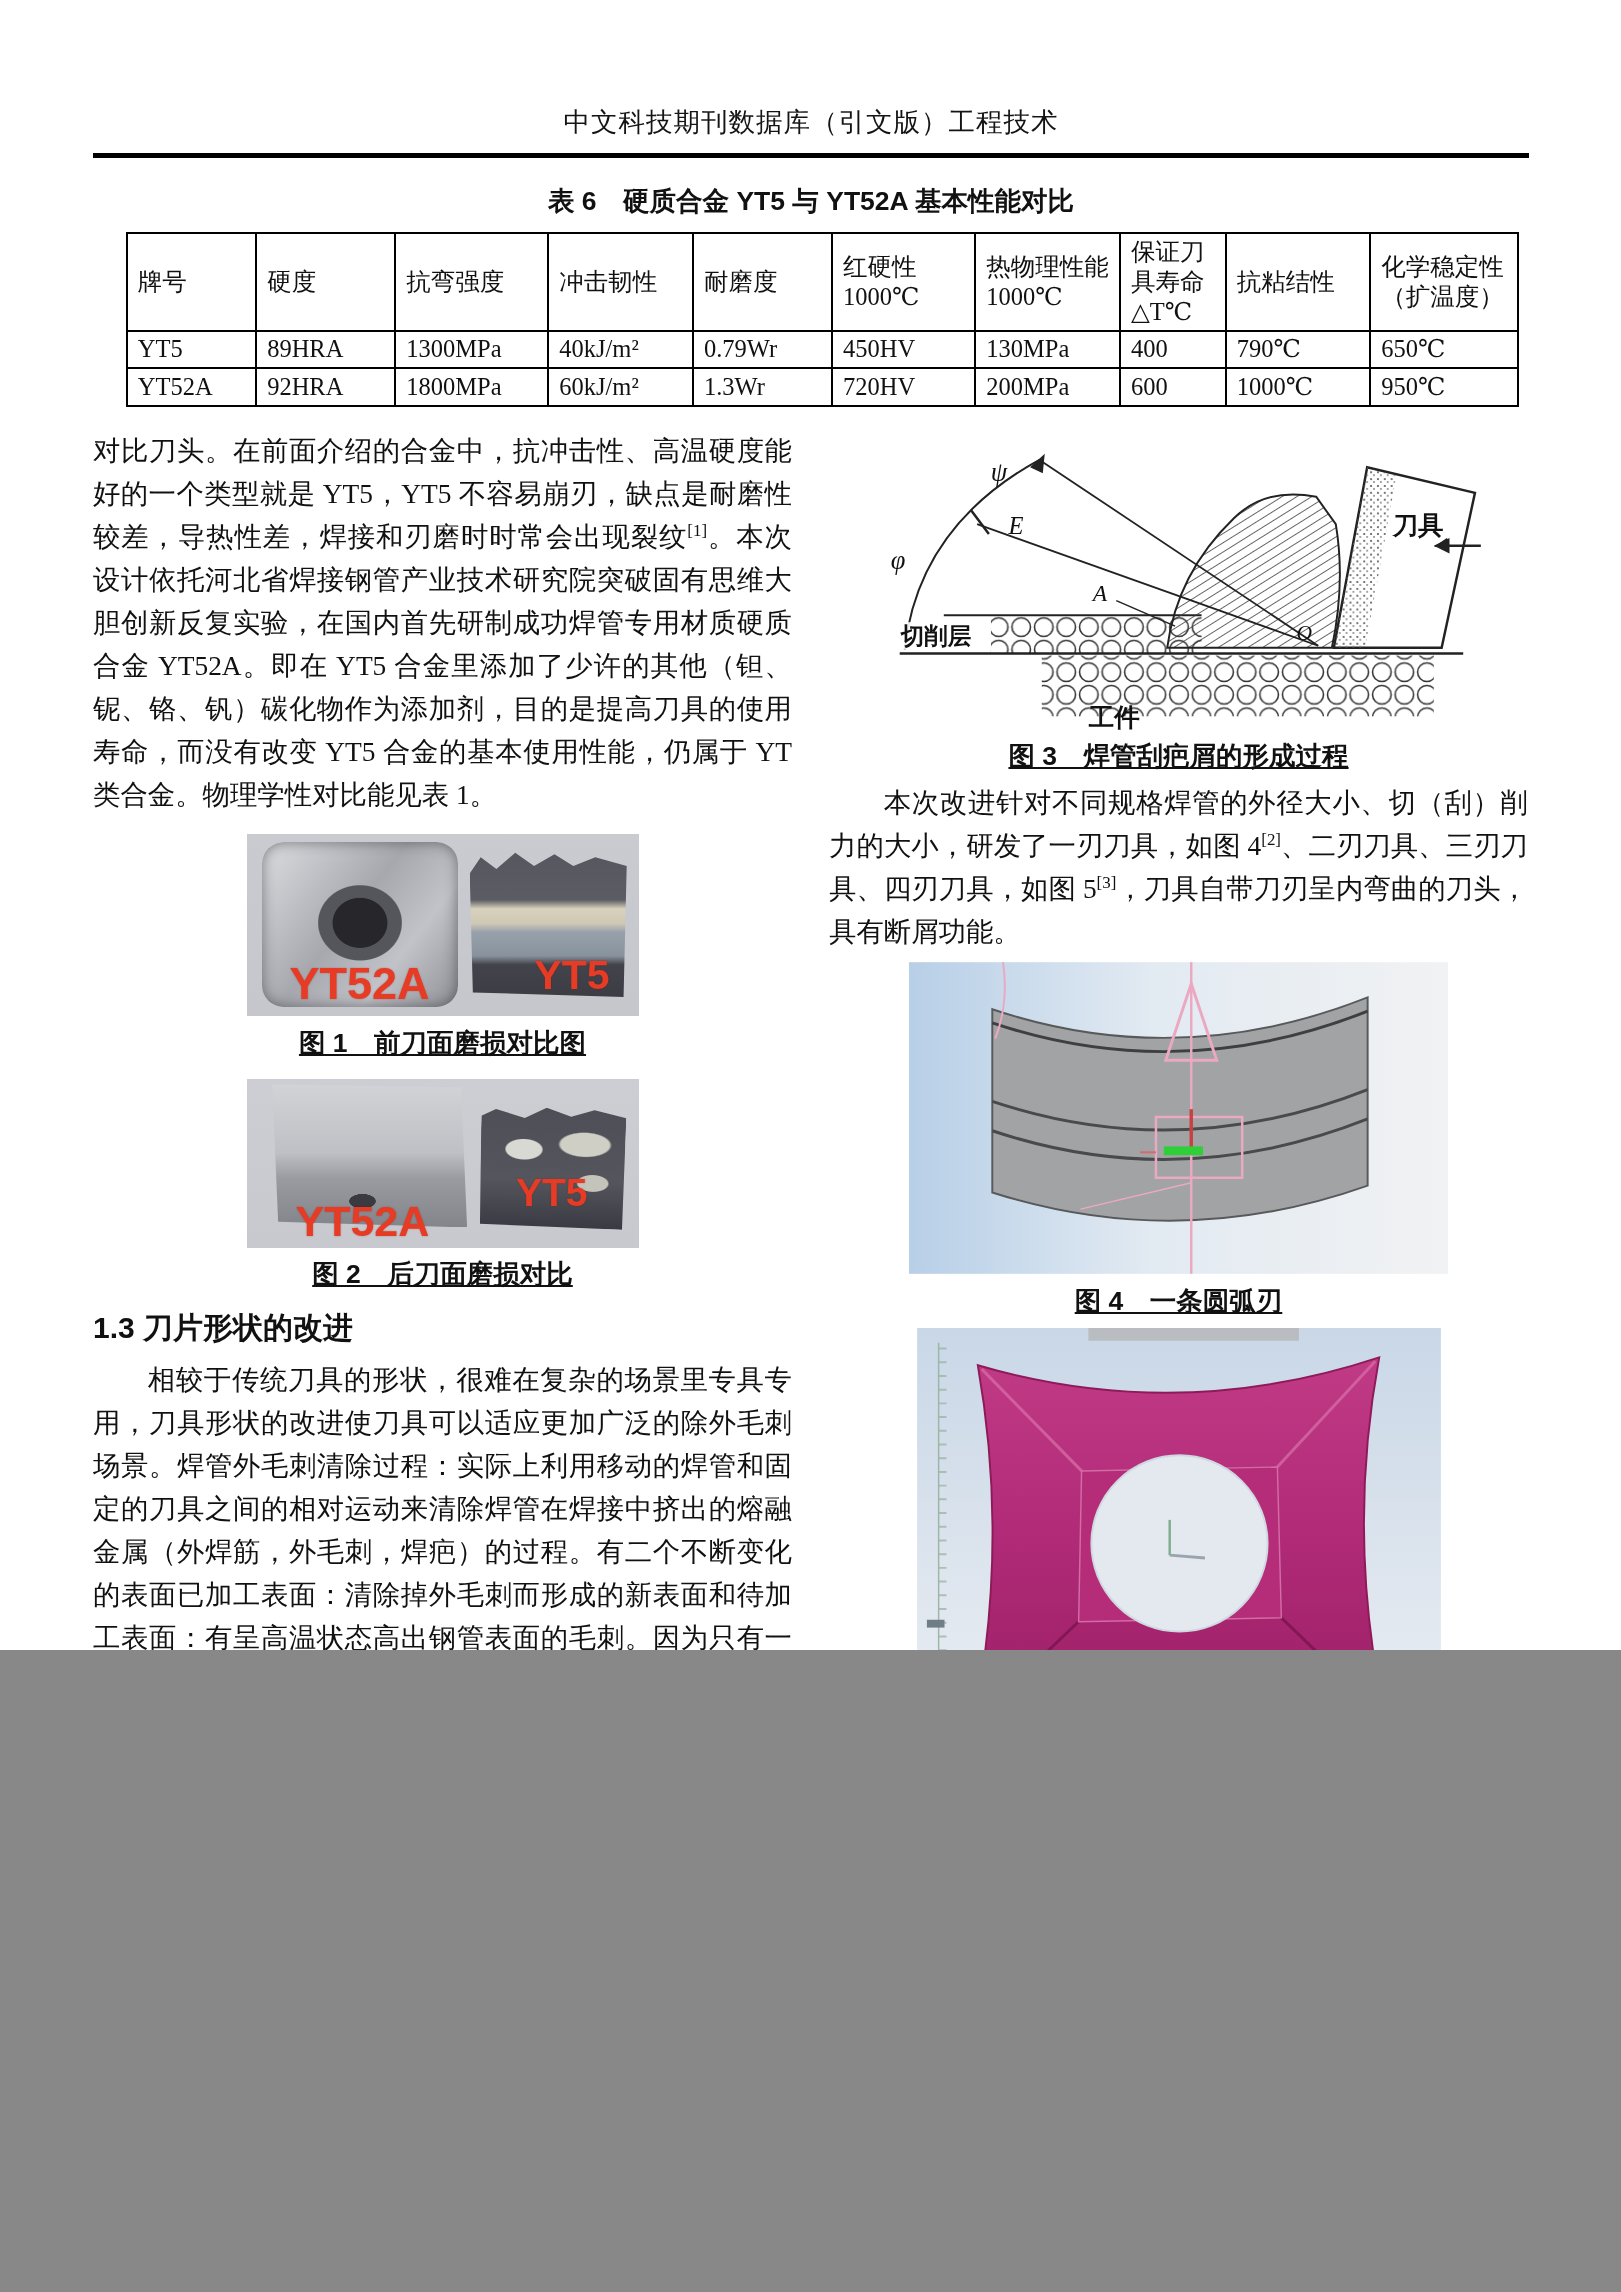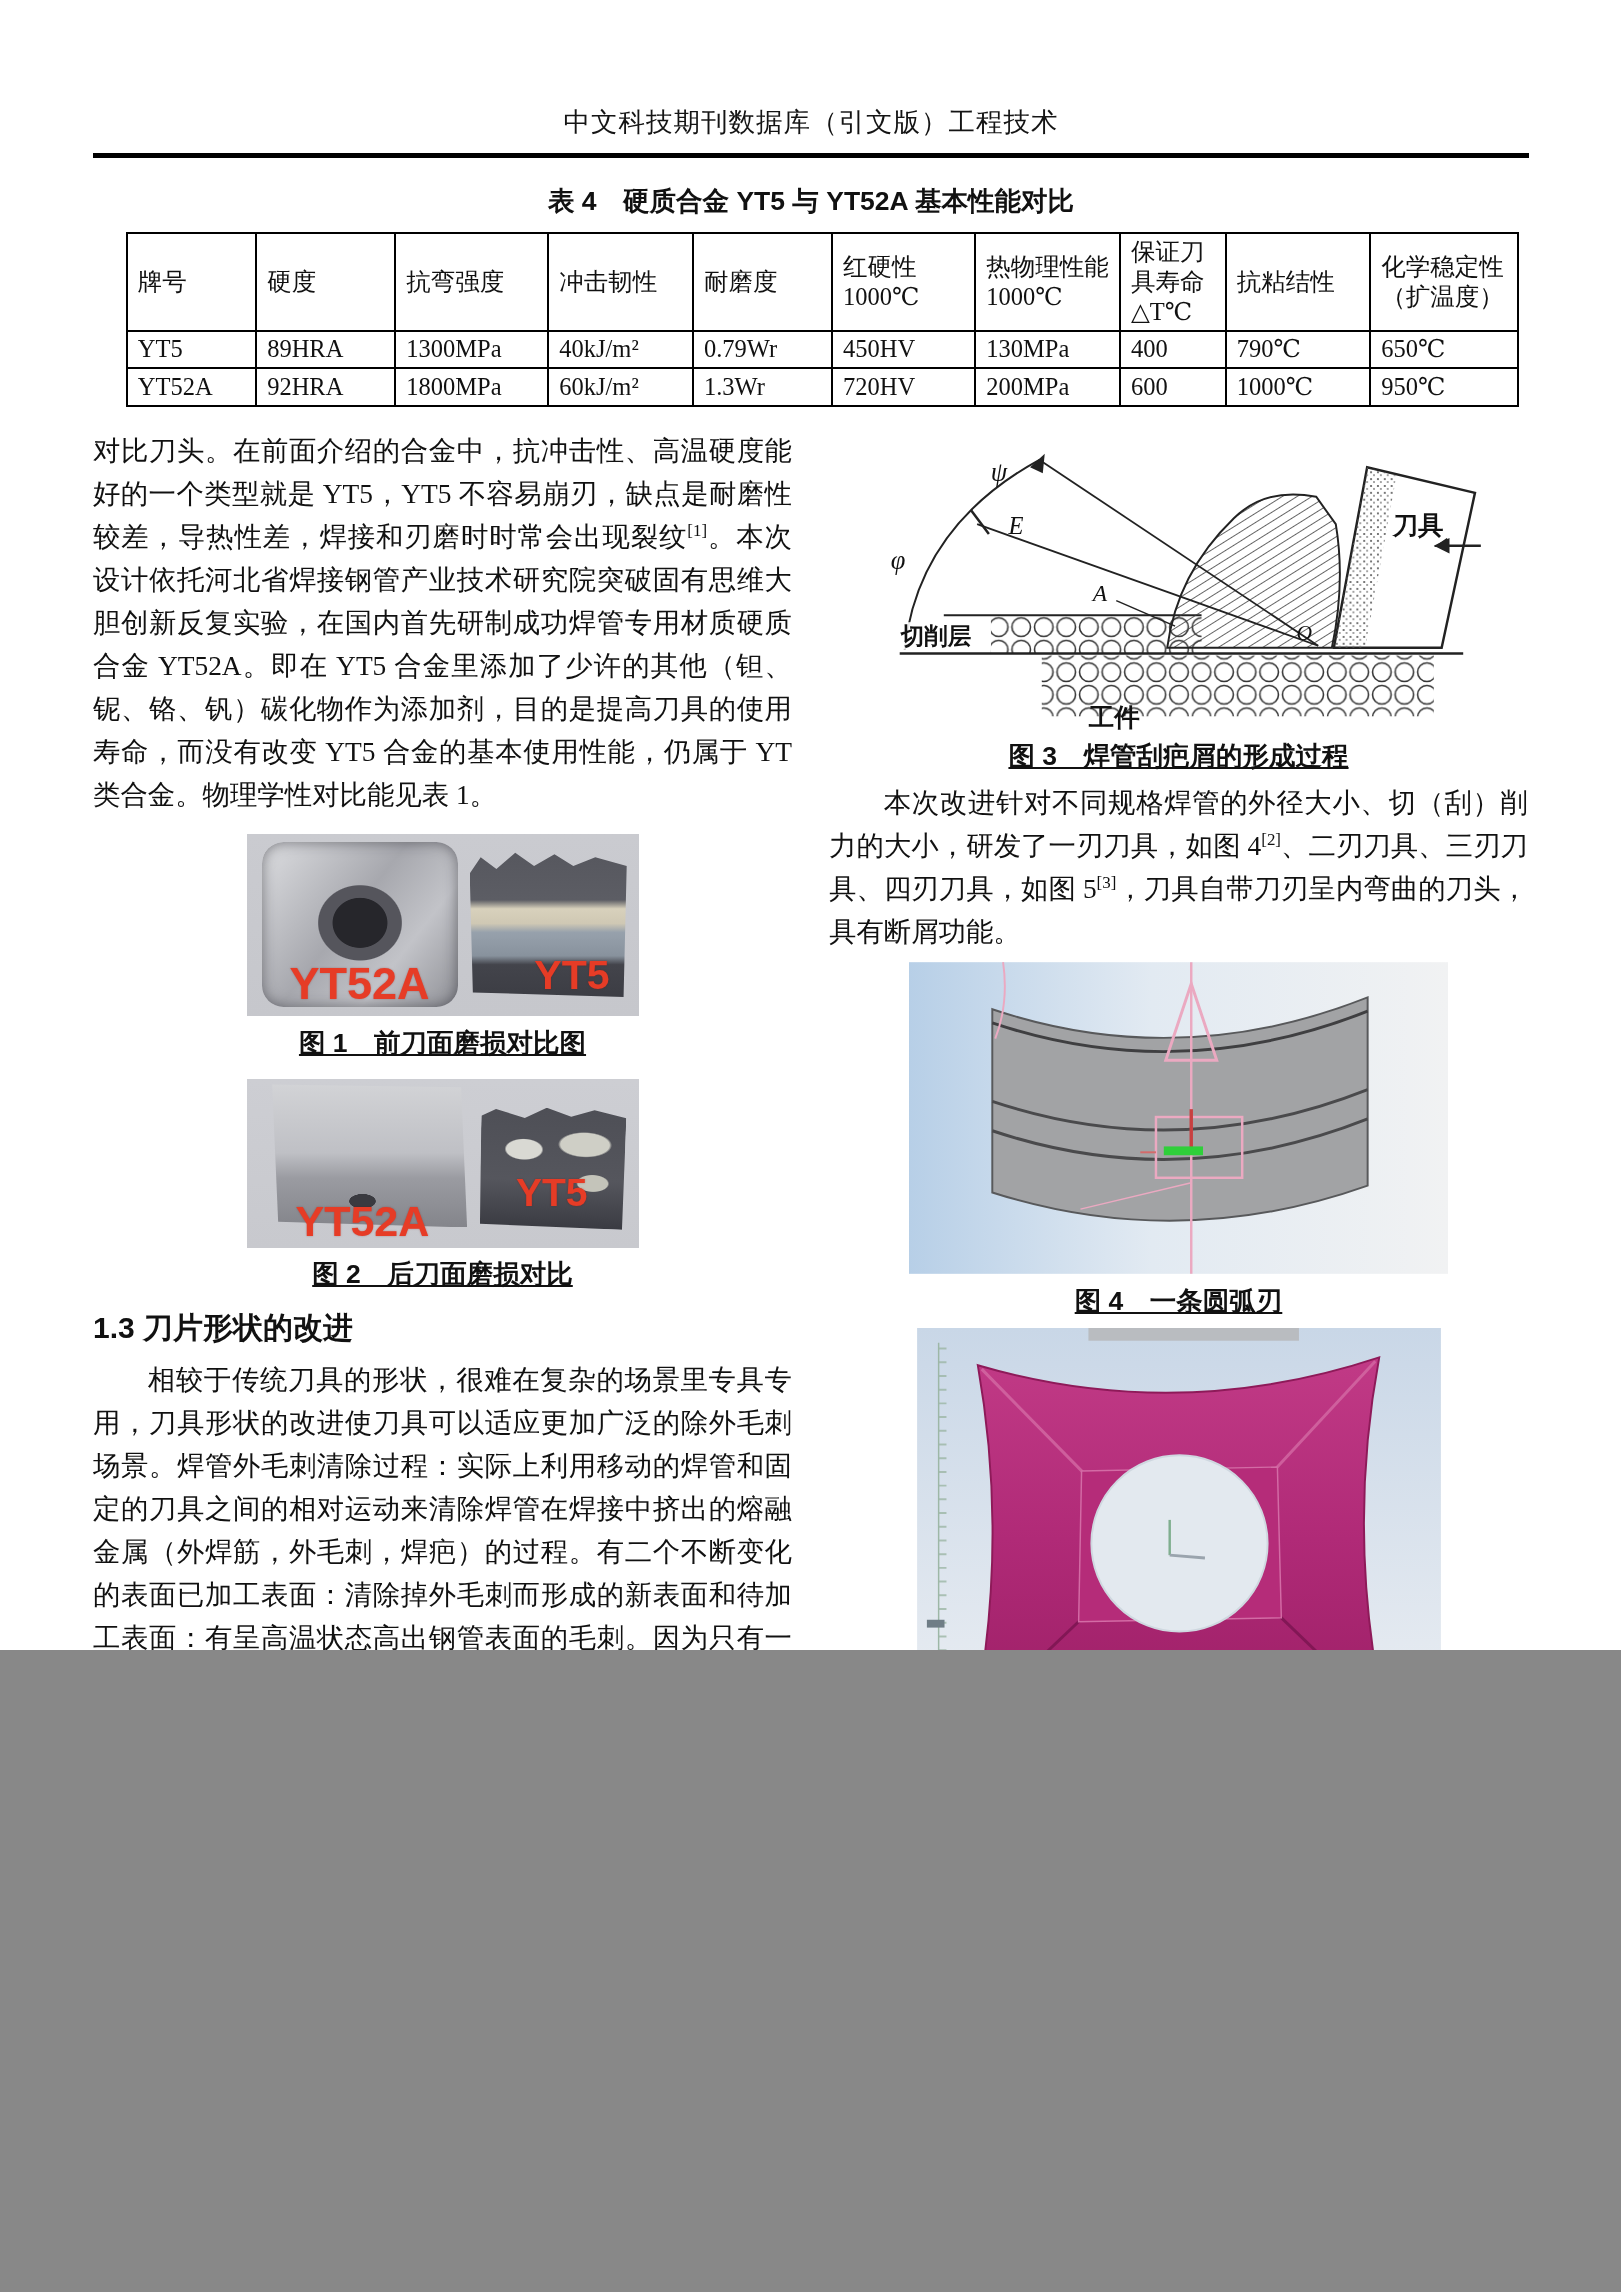--- a/index.html
+++ b/index.html
@@ -75,21 +75,21 @@
 </style>
 </head>
 <body>
 
 <div class="page">
   <div class="content">
 
     <div class="journal-head">中文科技期刊数据库（引文版）工程技术</div>
     <div class="head-rule"></div>
 
-    <div class="table-caption">表 4　硬质合金 YT5 与 YT52A 基本性能对比</div>
+    <div class="table-caption">表 6　硬质合金 YT5 与 YT52A 基本性能对比</div>
 
     <table class="props">
       <colgroup>
         <col style="width:9.3%">
           <col style="width:10%">
           <col style="width:11%">
           <col style="width:10.4%">
           <col style="width:10%">
         <col style="width:10.3%">
           <col style="width:10.4%">

